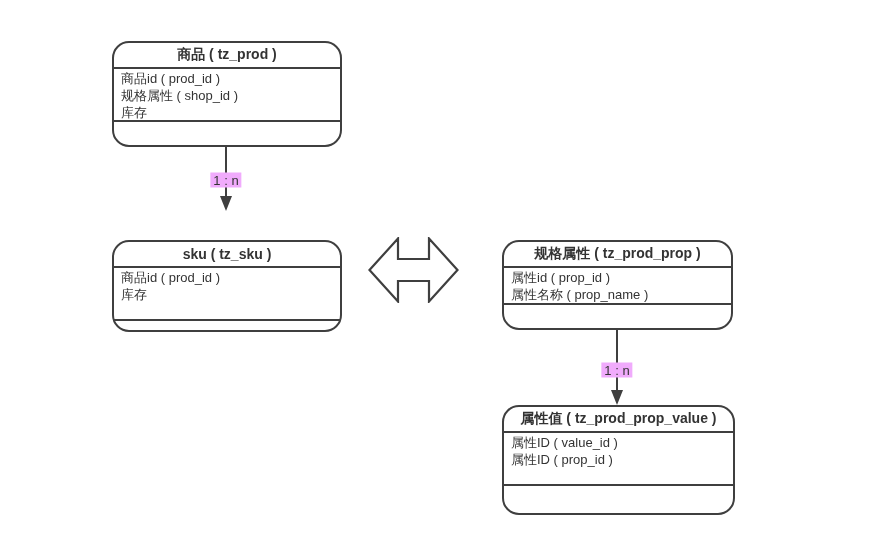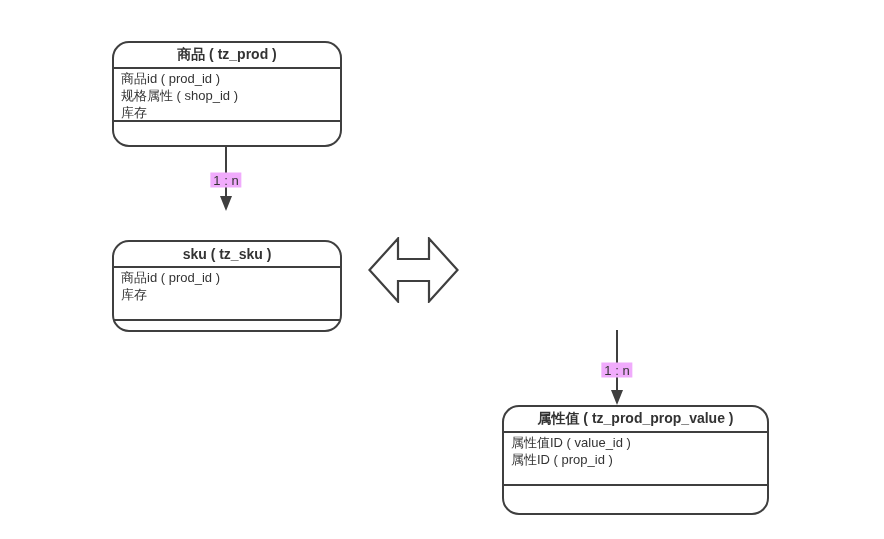--- a/index.html
+++ b/index.html
@@ -102,31 +102,39 @@
       <div class="entity-field">商品id ( prod_id )</div>
       <div class="entity-field">库存</div>
     </div>
     <div class="entity-footer"></div>
   </div>
 
   <svg class="double-arrow" style="left:368px; top:237px;" width="91" height="66" viewBox="0 0 91 66">
     <polygon points="1.5,33 30,1.5 30,22 61,22 61,1.5 89.5,33 61,64.5 61,44 30,44 30,64.5"></polygon>
   </svg>
 
+  <div class="entity" style="left:502px; top:240px; width:231px; height:90px;">
+    <div class="entity-title">规格属性 ( tz_prod_prop )</div>
+    <div class="entity-fields" style="height:37px;">
+      <div class="entity-field">属性id ( prop_id )</div>
+      <div class="entity-field">属性名称 ( prop_name )</div>
+    </div>
+    <div class="entity-footer"></div>
+  </div>
 
   <div class="connector" style="left:595px; top:330px; height:75px;">
     <svg width="44" height="75" viewBox="0 0 44 75">
       <line class="edge-line" x1="22" y1="0" x2="22" y2="62"></line>
       <polygon class="edge-head" points="16,60 28,60 22,75"></polygon>
     </svg>
     <span class="rel-label" style="top:40px;">1 : n</span>
   </div>
 
-  <div class="entity" style="left:502px; top:405px; width:267px; height:110px;">
+  <div class="entity" style="left:502px; top:405px; width:233px; height:110px;">
     <div class="entity-title">属性值 ( tz_prod_prop_value )</div>
     <div class="entity-fields" style="height:53px;">
-      <div class="entity-field">属性值ID ( value_id )</div>
+      <div class="entity-field">属性ID ( value_id )</div>
       <div class="entity-field">属性ID ( prop_id )</div>
     </div>
     <div class="entity-footer"></div>
   </div>
 
 </div>
 
 </body></html>

